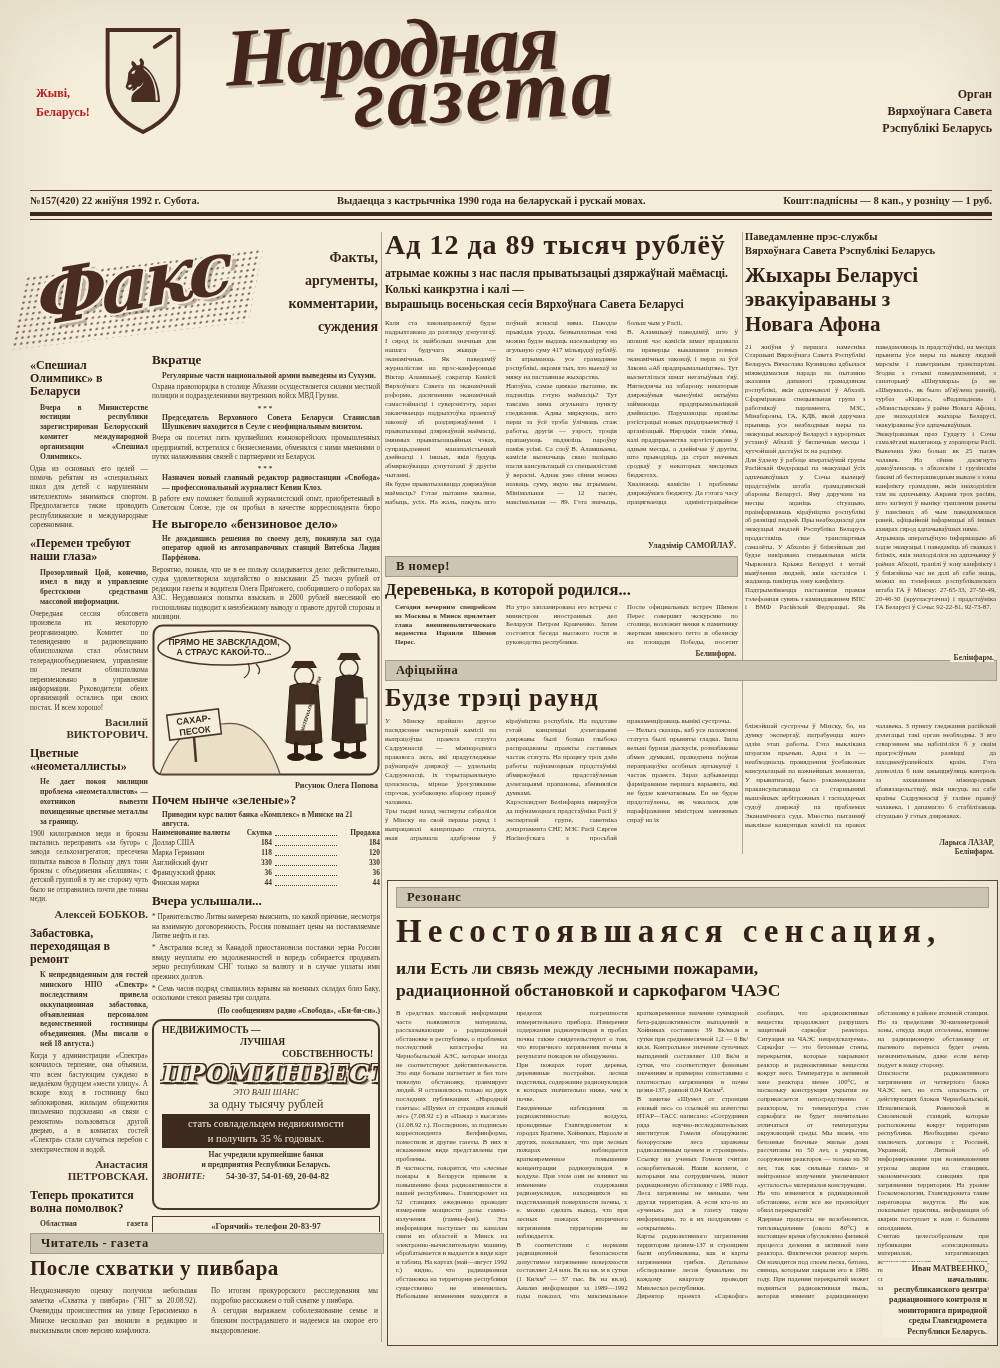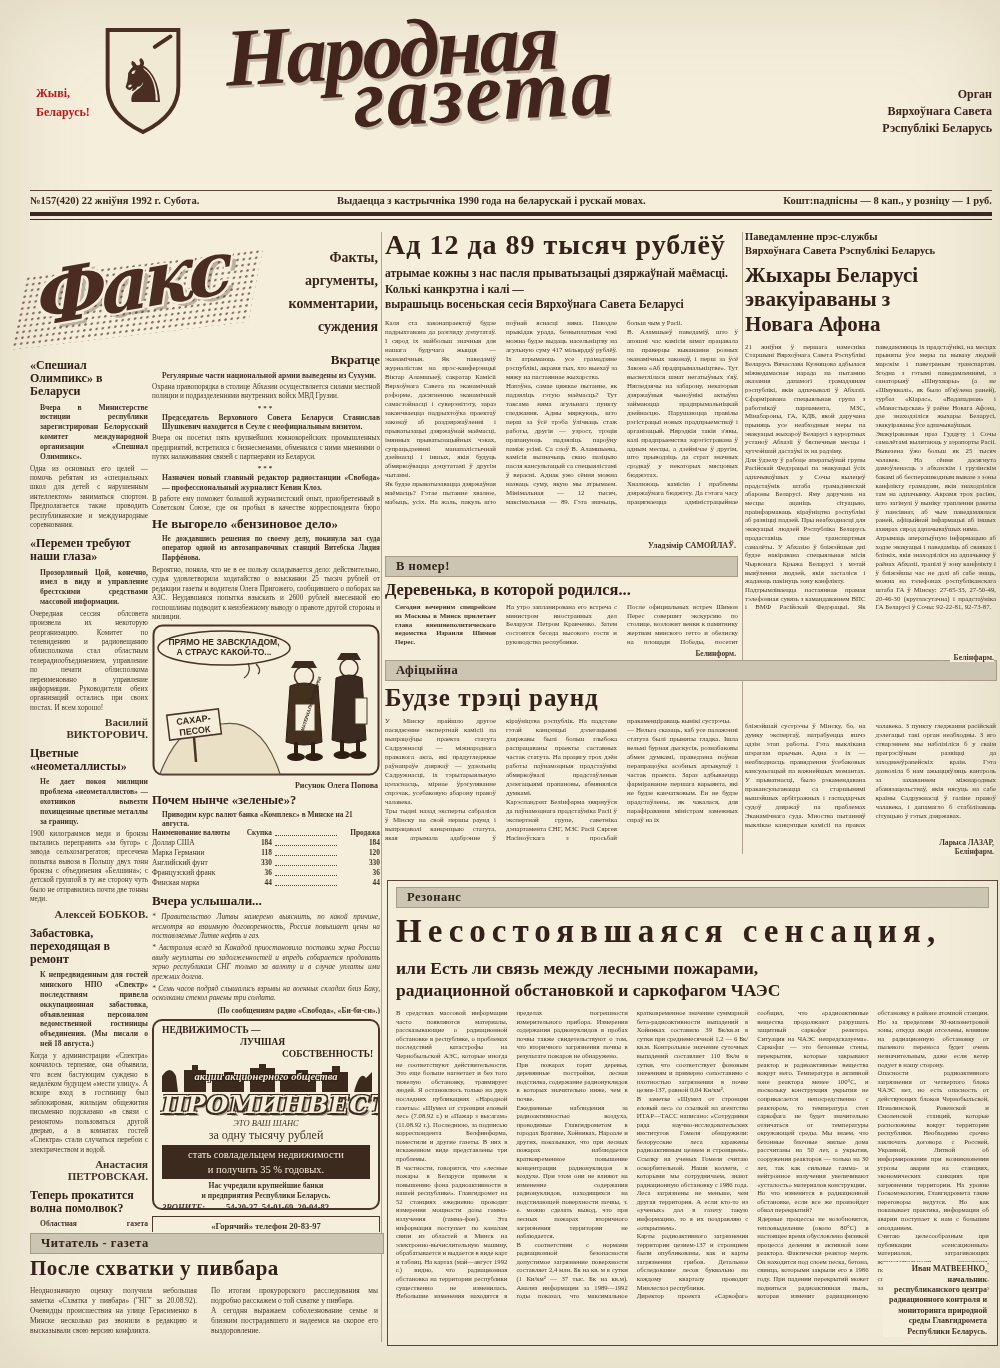--- a/index.html
+++ b/index.html
@@ -40,37 +40,37 @@
   .sign{text-align:right;font-weight:bold;}
   
   .col-left{left:30px;top:352px;width:118px;height:878px;overflow:hidden;}
   .la h3{font-size:12px;line-height:1.1;margin:7px 0 4px;}
   .la .lead{font-size:7.6px;line-height:1.3;text-align:justify;}
   .la .bd{font-size:7.2px;line-height:1.3;text-align:justify;margin-top:3px;}
   .la .sign{font-size:11px;margin:3px 0 2px;}
   
   .col-mid{left:152px;top:352px;width:228px;height:880px;overflow:hidden;}
   .vkr{max-height:160px;overflow:hidden;}
-  .vkr h3{font-size:13px;margin:0 0 3px;text-align:right;}
+  .vkr h3{font-size:13px;margin:0 0 3px;}
   .vkr .lead{font-size:7.6px;line-height:1.3;}
   .vkr .bd{font-size:7.2px;line-height:1.3;text-align:justify;margin:2px 0;}
   .stars{text-align:center;font-weight:bold;font-size:7px;letter-spacing:2px;margin:1px 0;}
   .benz{max-height:130px;overflow:hidden;}
   .benz h3{font-size:13px;margin:4px 0 3px;}
   .cartoon{margin-top:2px;}
   .cart-cap{text-align:right;font-weight:bold;font-size:8px;margin:1px 2px 2px 0;}
   .cur h3{font-size:12.5px;margin:3px 0 2px;}
   .cur .lead{font-size:7.4px;}
   .cur-grid{display:grid;grid-template-columns:86px 34px auto 40px;font-size:7.4px;line-height:1.35;align-items:end;}
   .cur-grid .r{text-align:right;font-weight:bold;}
   .cur-grid .dots{border-bottom:1px dotted #5a4435;margin:0 3px 2px;}
   .cur-grid .hd{font-weight:bold;}
   .heard{max-height:126px;overflow:hidden;}
   .heard h3{font-size:13px;margin:5px 0 3px;}
-  .heard .bd{font-size:7.3px;line-height:1.32;text-align:justify;margin:2px 0;font-style:italic;}
+  .heard .bd{font-size:7.3px;line-height:1.32;text-align:justify;margin:2px 0;}
   .heard .attr{text-align:right;font-weight:bold;font-size:7.6px;margin-top:3px;}
   
   .ad-box{margin-top:5px;border:2px solid #4a382c;border-radius:10px;padding:4px 8px 5px;height:178px;position:relative;overflow:hidden;}
   .ad-t{font-weight:bold;font-size:9.5px;color:#33231a;line-height:1.25;}
   .ad-t2{padding-left:78px;}
   .ad-t3{padding-left:120px;}
   .ad-sky{position:relative;height:30px;margin-top:1px;}
   .ad-band{position:absolute;left:0;right:0;top:9px;text-align:center;font-style:italic;font-weight:bold;
            font-size:10.5px;color:#f4eedb;text-shadow:1px 1px 0 #2e1e14,-1px 1px 0 #2e1e14,1px -1px 0 #2e1e14,-1px -1px 0 #2e1e14;}
   .ad-brand{text-align:center;font-family:"DejaVu Serif",serif;font-style:italic;font-weight:bold;font-size:25px;
@@ -301,26 +301,20 @@
       <div class="bd" data-bind="heard.items.0">* Правительство Литвы намерено выяснить, по какой причине, несмотря на взаимную договоренность, Россия повышает цены на поставляемые Литве нефть и газ.</div>
       <div class="bd" data-bind="heard.items.1">* Австралия вслед за Канадой приостановила поставки зерна России ввиду неуплаты ею задолженностей и впредь собирается продавать зерно республикам СНГ только за валюту и в случае уплаты ими прежних долгов.</div>
       <div class="bd" data-bind="heard.items.2">* Семь часов подряд слышались взрывы на военных складах близ Баку, осколками стекол ранены три солдата.</div>
       <div class="attr" data-bind="heard.attribution">(По сообщениям радио «Свобода», «Би-би-си».)</div>
     </div>
 
     <div class="ad-box">
       <div class="ad-t" data-bind="ad.top1">НЕДВИЖИМОСТЬ —</div>
       <div class="ad-t ad-t2" data-bind="ad.top2">ЛУЧШАЯ</div>
       <div class="ad-t ad-t3" data-bind="ad.top3">СОБСТВЕННОСТЬ!</div>
-      <div class="ad-sky">
-        <svg width="210" height="30" viewBox="0 0 210 30">
-          <path d="M0 30 L0 14 Q8 2 14 14 L16 30 Z M22 30 V8 h8 v-5 h6 v5 h8 V30 Z M50 30 V14 h12 V10 h10 v4 h10 V30 Z M88 30 V6 h9 v-4 h7 v4 h9 V30 Z M118 30 V12 h16 V8 h12 v4 h8 V30 Z M160 30 V10 h10 V4 h8 v6 h8 V30 Z M192 30 Q198 8 204 16 L210 10 V30 Z" fill="#3c2a1e"></path>
-        </svg>
-        <div class="ad-band" data-bind="ad.band">акции акционерного общества</div>
-      </div>
       <div class="ad-brand" data-bind="ad.brand">ПРОМИНВЕСТ</div>
       <div class="ad-chance" data-bind="ad.chance">ЭТО ВАШ ШАНС</div>
       <div class="ad-price" data-bind="ad.price">за одну тысячу рублей</div>
       <div class="ad-inv">
         <div data-bind="ad.inv1">стать совладельцем недвижимости</div>
         <div data-bind="ad.inv2">и получить 35 % годовых.</div>
       </div>
       <div class="ad-found pre" data-bind="ad.founders">Нас учредили крупнейшие банки
 и предприятия Республики Беларусь.</div>
       <div class="ad-row">

